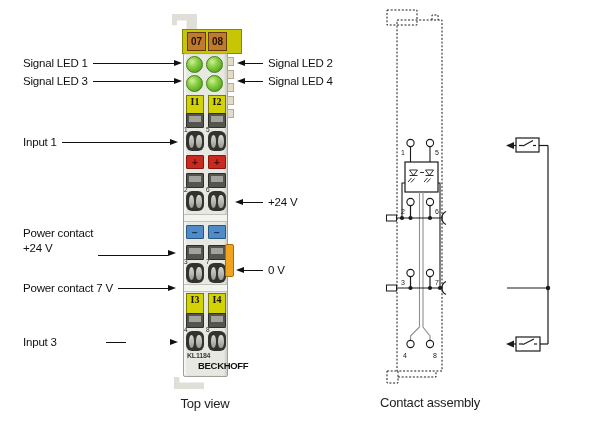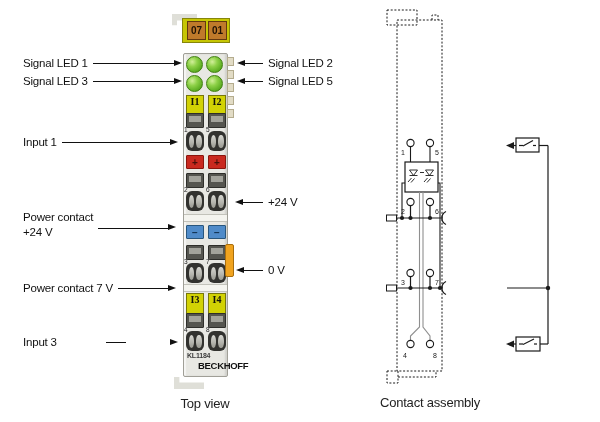--- a/index.html
+++ b/index.html
@@ -11,30 +11,30 @@
   .callout{position:absolute;display:flex;align-items:center;height:16px;font-size:11.5px;
            letter-spacing:-0.2px;color:#111;}
   .callout .txt{white-space:nowrap;}
   .c-line{height:0;border-top:1.2px solid #111;}
   .callout-left .c-line{flex:1;margin-left:5px;}
   .arr-r{width:0;height:0;border-top:3.5px solid transparent;border-bottom:3.5px solid transparent;
          border-left:8px solid #111;}
   .arr-l{width:0;height:0;border-top:3.5px solid transparent;border-bottom:3.5px solid transparent;
          border-right:8px solid #111;}
   .callout-right .c-line{margin-right:5px;}
-  .callout.twoline{height:30px;align-items:center;}
+  .callout.twoline{height:30px;align-items:flex-end;margin-top:16px;}
   .callout.twoline .c-line{margin-top:7.4px;}
   .callout.twoline .arr-r{margin-top:4.5px;}
   .callout.twoline .txt span{display:block;line-height:15px;}
 
   
   .module{position:absolute;left:172px;top:13px;width:66px;height:380px;}
   .hook{position:absolute;left:0;top:1px;width:25px;height:17px;background:#dfdfd8;
         clip-path:polygon(0 0,100% 0,100% 100%,58% 100%,58% 38%,20% 38%,20% 66%,0 66%);}
-  .idblock{position:absolute;left:10px;top:5px;width:48px;height:25px;background:#c6c604;
+  .idblock{position:absolute;left:10px;top:16px;width:60px;height:25px;background:#c6c604;
            border:1px solid #86860a;box-sizing:border-box;}
   .idtab{position:absolute;top:2px;width:19px;height:19px;background:#bf7a2b;border:1px solid #63390f;
          box-sizing:border-box;color:#1f1205;font-size:10px;font-weight:bold;text-align:center;
          line-height:17px;}
   .body{position:absolute;left:11px;top:40px;width:45px;height:324px;background:#e8e8e3;
         border:1px solid #a09f97;box-sizing:border-box;border-radius:2px;
         box-shadow:inset -2px 0 2px rgba(0,0,0,.10),inset 2px 0 1px rgba(255,255,255,.6);}
   .nub{position:absolute;left:55px;width:7px;height:9px;background:#e2dcc6;border:1px solid #b4ac8e;
        box-sizing:border-box;}
   .led{position:absolute;width:17px;height:17px;border-radius:50%;
@@ -109,38 +109,38 @@
   </div>
 
   <div class="callout callout-right" style="left:237px;top:55px;">
     <div class="arr-l"></div>
     <div class="c-line" style="width:18px;"></div>
     <span class="txt">Signal LED 2</span>
   </div>
   <div class="callout callout-right" style="left:237px;top:73px;">
     <div class="arr-l"></div>
     <div class="c-line" style="width:18px;"></div>
-    <span class="txt">Signal LED 5</span>
+    <span class="txt">Signal LED 4</span>
   </div>
   <div class="callout callout-right" style="left:235px;top:194px;">
     <div class="arr-l"></div>
     <div class="c-line" style="width:20px;"></div>
     <span class="txt">+24 V</span>
   </div>
   <div class="callout callout-right" style="left:236px;top:262px;">
     <div class="arr-l"></div>
     <div class="c-line" style="width:19px;"></div>
     <span class="txt">0 V</span>
   </div>
 
   <div class="module">
     <div class="hook"></div>
     <div class="idblock">
       <div class="idtab" style="left:4px;">07</div>
-      <div class="idtab" style="left:25px;">01</div>
+      <div class="idtab" style="left:25px;">08</div>
     </div>
 
     <div class="body">
 
       <div class="led" style="left:2px;top:2px;"></div>
       <div class="led" style="left:22px;top:2px;"></div>
       <div class="led" style="left:2px;top:21px;"></div>
       <div class="led" style="left:22px;top:21px;"></div>
 
       <div class="chan" style="left:2px;top:41px;">I1</div>

